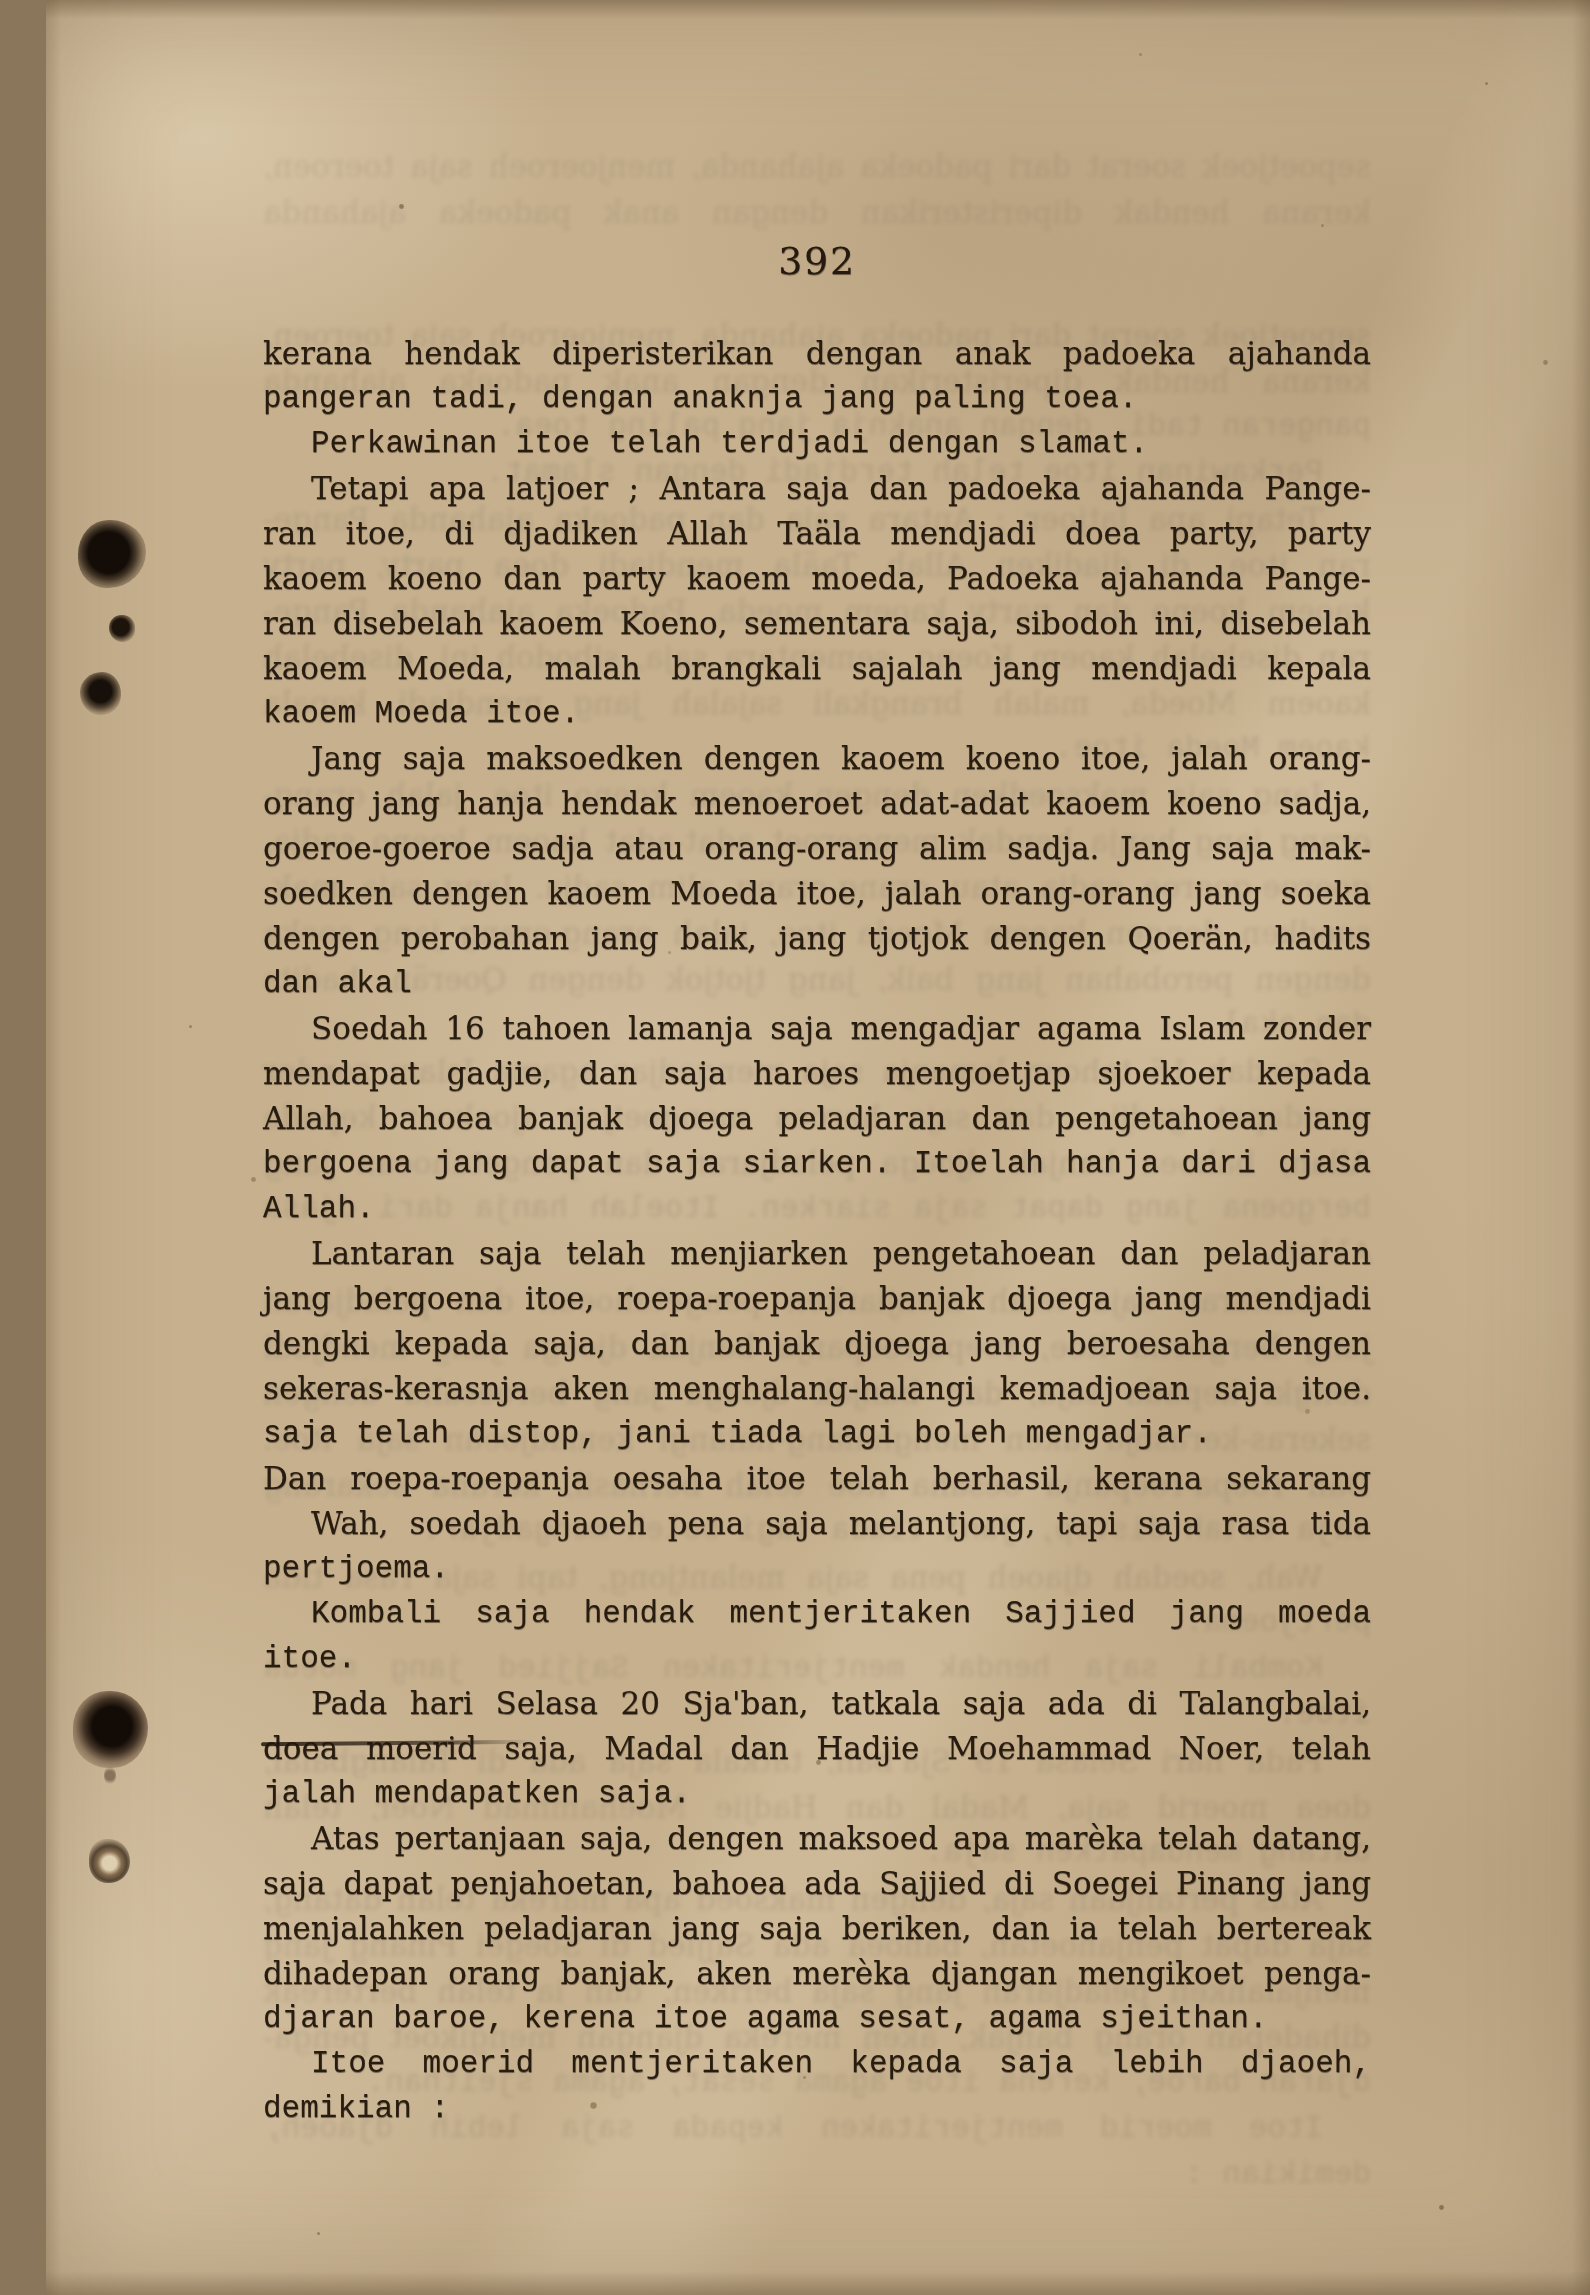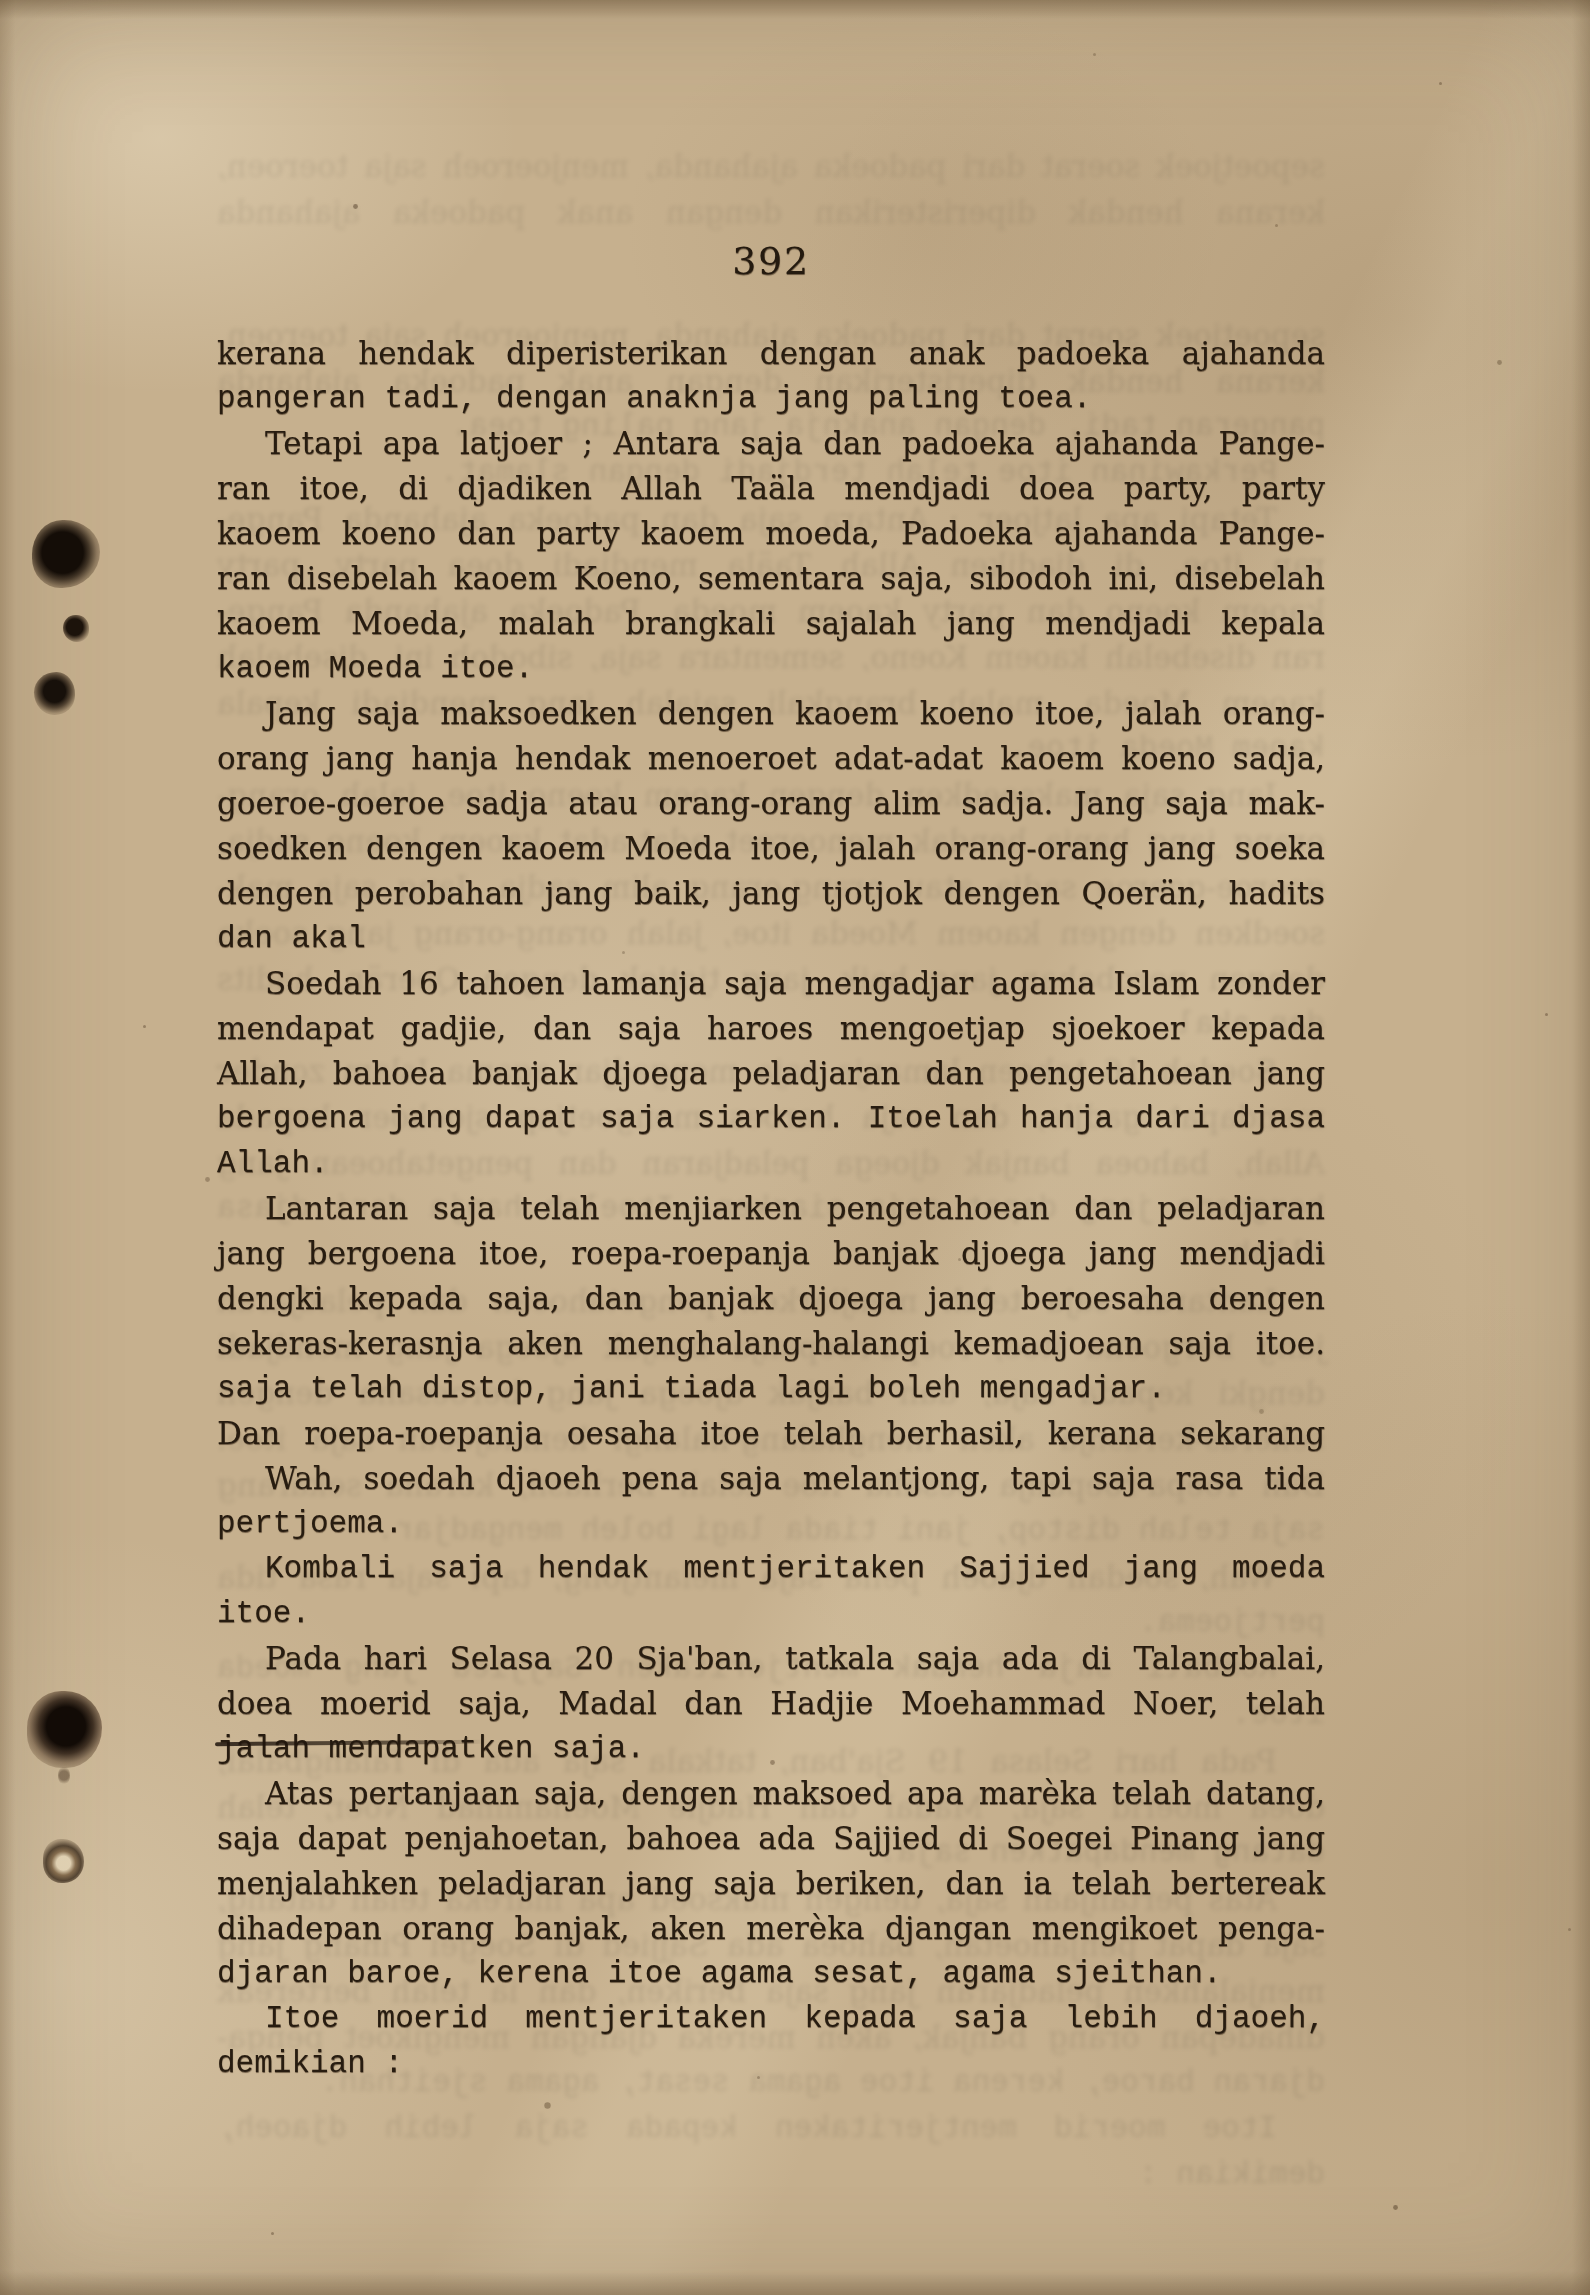--- a/index.html
+++ b/index.html
@@ -19,20 +19,21 @@
       linear-gradient(270deg, rgba(110,88,60,.32), transparent 19px),
       linear-gradient(115deg, transparent 0 56%, rgba(233,219,188,.20) 60% 64%, transparent 68%),
       radial-gradient(ellipse 597px 426px at 10% 6%,  rgba(238,226,200,.45), transparent 60%),
       radial-gradient(ellipse 938px 682px at 88% 14%, rgba(148,122,88,.30), transparent 65%),
       radial-gradient(ellipse 767px 938px at 94% 82%, rgba(160,135,100,.32), transparent 62%),
       radial-gradient(ellipse 767px 767px at 4% 86%,  rgba(232,219,192,.40), transparent 58%),
       radial-gradient(ellipse 426px 324px at 58% 10%, rgba(150,125,92,.18), transparent 70%),
       radial-gradient(ellipse 511px 426px at 38% 46%, rgba(232,220,195,.25), transparent 70%),
       radial-gradient(ellipse 597px 511px at 70% 60%, rgba(150,128,95,.15), transparent 70%);
     box-shadow: inset 0 0 119px rgba(95,75,50,.28);
+    margin-left: 46px;
   }
   .page-number{
     position:absolute;left:217px;top:239px;width:1108px;
     text-align:center;font-size:38px;letter-spacing:1.7px;color:#241a0f;
     text-shadow:0.4px 0.6px 0.8px rgba(45,30,15,.6);
   }
   .text-block{
     position:absolute;left:217px;top:331px;width:1108px;
     font-size:31px;line-height:45px;color:#271c10;
     text-shadow:0.3px 0.5px 0.7px rgba(45,30,15,.55);
@@ -159,20 +160,21 @@
       <div class="line">dihadepan orang banjak, aken merèka djangan mengikoet penga-</div>
       <div class="line end">djaran baroe, kerena itoe agama sesat, agama sjeithan.</div>
       <div class="line indent end">Itoe moerid mentjeritaken kepada saja lebih djaoeh, demikian :</div>
     </div>
 
   <div class="page-number">392</div>
 
   <div class="text-block">
       <div class="line">kerana hendak diperisterikan dengan anak padoeka ajahanda</div>
       <div class="line end">pangeran tadi, dengan anaknja jang paling toea.</div>
+      <div class="line indent end">Perkawinan itoe telah terdjadi dengan slamat.</div>
       <div class="line indent">Tetapi apa latjoer ; Antara saja dan padoeka ajahanda Pange-</div>
       <div class="line">ran itoe, di djadiken Allah Taäla mendjadi doea party, party</div>
       <div class="line">kaoem koeno dan party kaoem moeda, Padoeka ajahanda Pange-</div>
       <div class="line">ran disebelah kaoem Koeno, sementara saja, sibodoh ini, disebelah</div>
       <div class="line">kaoem Moeda, malah brangkali sajalah jang mendjadi kepala</div>
       <div class="line end">kaoem Moeda itoe.</div>
       <div class="line indent">Jang saja maksoedken dengen kaoem koeno itoe, jalah orang-</div>
       <div class="line">orang jang hanja hendak menoeroet adat-adat kaoem koeno sadja,</div>
       <div class="line">goeroe-goeroe sadja atau orang-orang alim sadja. Jang saja mak-</div>
       <div class="line">soedken dengen kaoem Moeda itoe, jalah orang-orang jang soeka</div>

